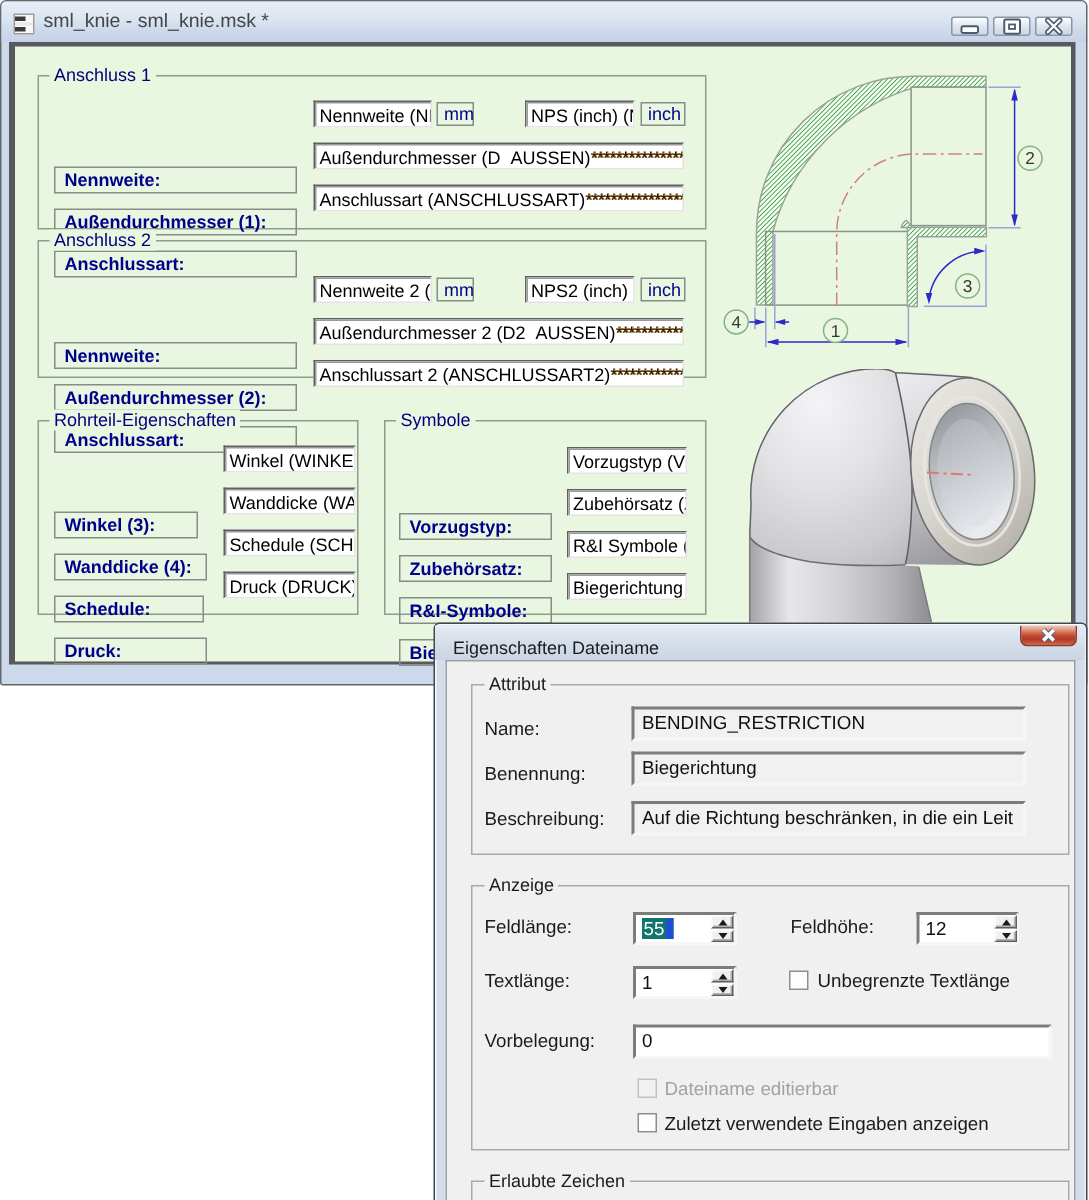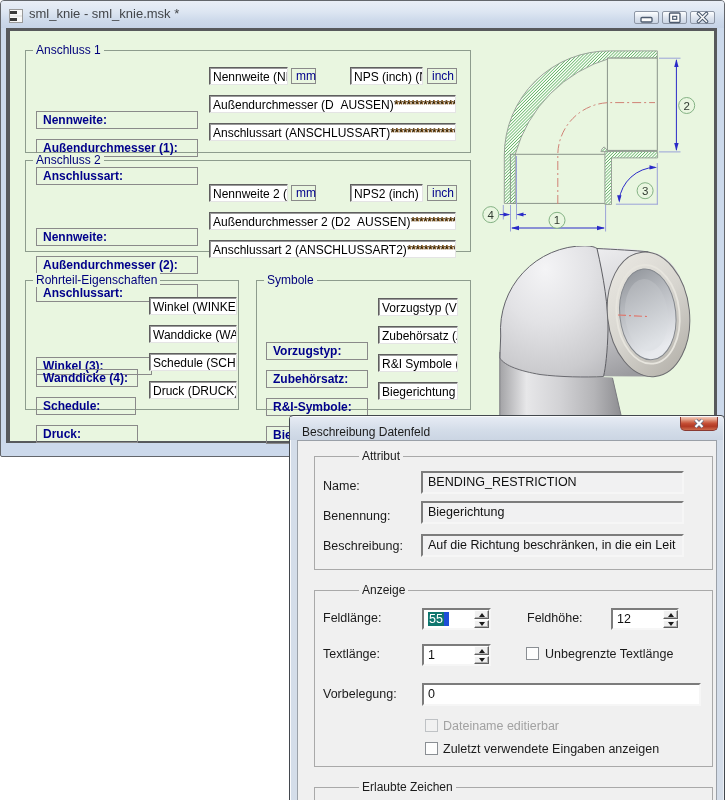--- a/index.html
+++ b/index.html
@@ -34,21 +34,21 @@
 border:1.5px solid #43484e;border-radius:4px 4px 0 0;
 box-shadow:inset 1px 1px 0 rgba(255,255,255,.85),inset -1px 0 0 rgba(255,255,255,.5);}
 #dtitle{left:302px;top:421px;font-size:12px;color:#1b1b1b;}
 #dx{left:680px;top:417px;width:38px;height:14px;border:1px solid #8a3a32;
 border-top:none;border-radius:0 0 5px 5px;
 background:linear-gradient(#f2c9bb 0%,#e4a48c 18%,#d06a50 38%,#c24a31 52%,#b23a24 72%,#cc6a4c 100%);}
 #dpanel{left:297px;top:440px;width:420px;height:360px;background:#f0f0f0;
 border:1px solid #9aa0a8;border-bottom:none;}
 .dgrp{border:1px solid #a9a9a9;}
 .dgrp .cap{position:absolute;top:-8px;left:8px;background:#f0f0f0;padding:0 3px;
-font-size:12px;color:#1b1b1b;line-height:14px;margin-left:36px;}
+font-size:12px;color:#1b1b1b;line-height:14px;}
 .dlab{font-size:12.5px;color:#1b1b1b;}
 .dfld{background:#f1f1f2;border:2px solid;border-color:#7c7c7c #f6f6f6 #f6f6f6 #7c7c7c;
 font-size:12.5px;color:#101010;line-height:18px;padding-left:5px;white-space:nowrap;overflow:hidden;}
 .dedit{background:#fff;border:2px solid;border-color:#7c7c7c #f6f6f6 #f6f6f6 #7c7c7c;
 font-size:12.5px;color:#101010;line-height:18px;padding-left:4px;}
 .sbtn{position:absolute;background:#f0f0f0;border:1px solid;
 border-color:#fdfdfd #5f5f5f #5f5f5f #fdfdfd;box-shadow:inset -1px -1px 0 #b0b0b0;}
 .tri-u{position:absolute;left:50%;top:50%;margin:-2px 0 0 -3px;width:0;height:0;
 border-left:3px solid transparent;border-right:3px solid transparent;border-bottom:4px solid #1b1b1b;}
 .tri-d{position:absolute;left:50%;top:50%;margin:-2px 0 0 -3px;width:0;height:0;
@@ -101,21 +101,21 @@
 <div class="abs fld" style="left:209px;top:184px;width:79px">Nennweite 2 (N</div>
 <div class="abs unit" style="left:291px;top:185px;width:25px">mm</div>
 <div class="abs fld" style="left:350px;top:184px;width:73px">NPS2 (inch) (N</div>
 <div class="abs unit" style="left:427px;top:185px;width:30px">inch</div>
 <div class="abs fld" style="left:209px;top:212px;width:247px">Außendurchmesser 2 (D2&nbsp;&nbsp;AUSSEN)<span class="ast">********************</span></div>
 <div class="abs fld" style="left:209px;top:240px;width:247px">Anschlussart 2 (ANSCHLUSSART2)<span class="ast">********************</span></div>
 
 <div class="abs grp" style="left:25px;top:280px;width:214px;height:130px">
     <span class="cap">Rohrteil-Eigenschaften</span>
   </div>
-<div class="abs lbl" style="left:36px;top:313px;width:116px">Winkel (3):</div>
+<div class="abs lbl" style="left:36px;top:297px;width:96px">Winkel (3):</div>
 <div class="abs lbl" style="left:36px;top:325px;width:102px">Wanddicke (4):</div>
 <div class="abs lbl" style="left:36px;top:353px;width:100px">Schedule:</div>
 <div class="abs lbl" style="left:36px;top:381px;width:102px">Druck:</div>
 <div class="abs fld" style="left:149px;top:297px;width:88px">Winkel (WINKEL)</div>
 <div class="abs fld" style="left:149px;top:325px;width:88px">Wanddicke (WAND</div>
 <div class="abs fld" style="left:149px;top:353px;width:88px">Schedule (SCHED</div>
 <div class="abs fld" style="left:149px;top:381px;width:88px">Druck (DRUCK)</div>
 
 <div class="abs grp" style="left:256px;top:280px;width:215px;height:130px">
     <span class="cap">Symbole</span>
@@ -231,21 +231,21 @@
 <ellipse cx="648.5" cy="314.3" rx="41" ry="62.5" transform="rotate(-6 648.5 314.3)" fill="url(#ring)" stroke="#6a6a6e" stroke-width="1"></ellipse>
 <ellipse cx="648" cy="314.3" rx="31.5" ry="49.5" transform="rotate(-6 648 314.3)" fill="none" stroke="#e7e5de" stroke-width="1.8"></ellipse>
 <ellipse cx="647.8" cy="314.3" rx="28" ry="45.5" transform="rotate(-6 647.8 314.3)" fill="url(#bore)" stroke="#84888e" stroke-width="1"></ellipse>
 <ellipse cx="646.5" cy="315" rx="21.5" ry="36" transform="rotate(-6 646.5 315)" fill="url(#deep)"></ellipse>
 <path d="M618,315 L647,316.5" stroke="#e0766c" stroke-width="1.2" stroke-dasharray="8,3,2,3"></path>
 <path d="M499.8,352 L499.8,415 M612.5,378 L621,415" stroke="#7b7b80" stroke-width="1" fill="none"></path>
 </svg>
 
 <div class="abs" id="dlg"></div>
 <div class="abs" style="left:290px;top:417px;width:433px;height:23px;background:linear-gradient(#e6ebf4,#d4dde9 55%,#cbd5e3)"></div>
-<div class="abs" id="dtitle" style="top:425px">Beschreibung Datenfeld</div>
+<div class="abs" id="dtitle" style="top:425px">Eigenschaften Dateiname</div>
 <div class="abs" id="dx">
     <svg width="36" height="13" viewBox="0 0 36 13" style="position:absolute;left:0;top:0">
 <path d="M14.5 3 L21.5 10 M21.5 3 L14.5 10" stroke="#5d6b80" stroke-width="3.8"></path>
 <path d="M14.5 3 L21.5 10 M21.5 3 L14.5 10" stroke="#fff" stroke-width="2.2"></path>
     </svg>
   </div>
 <div class="abs" id="dpanel"></div>
 
 <div class="abs dgrp" style="left:314px;top:456px;width:399px;height:114px">
     <span class="cap">Attribut</span>

